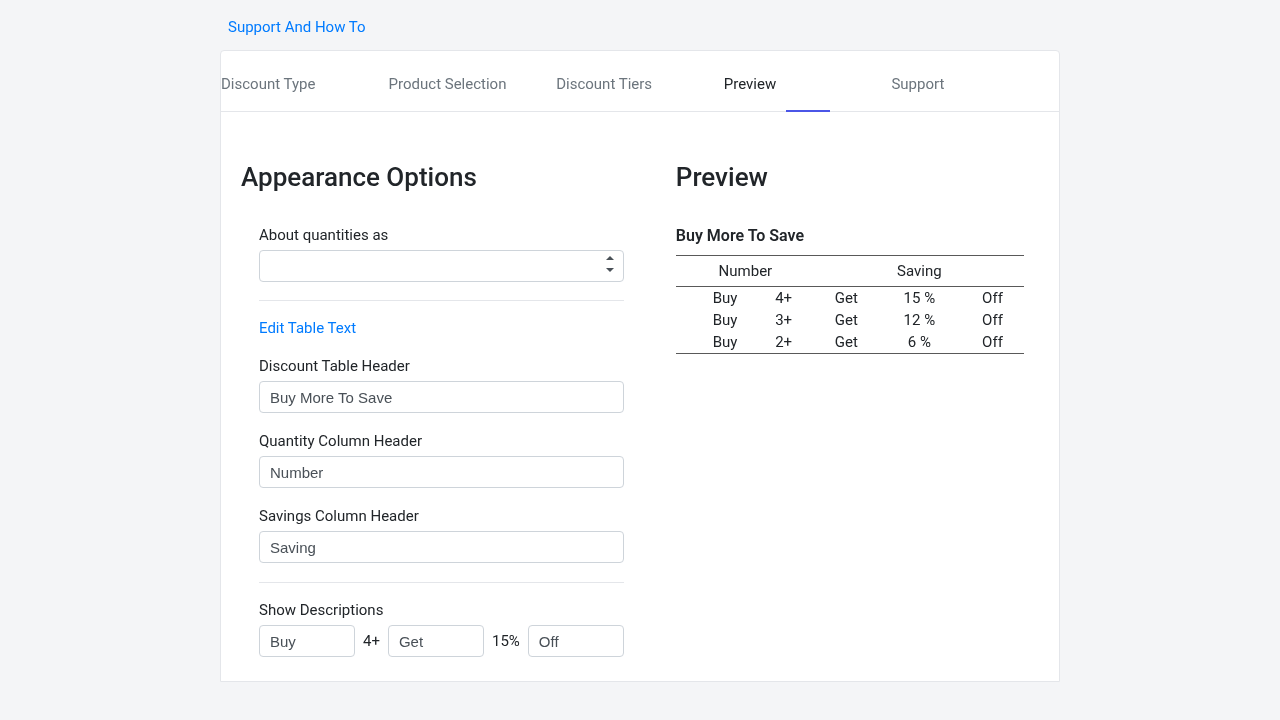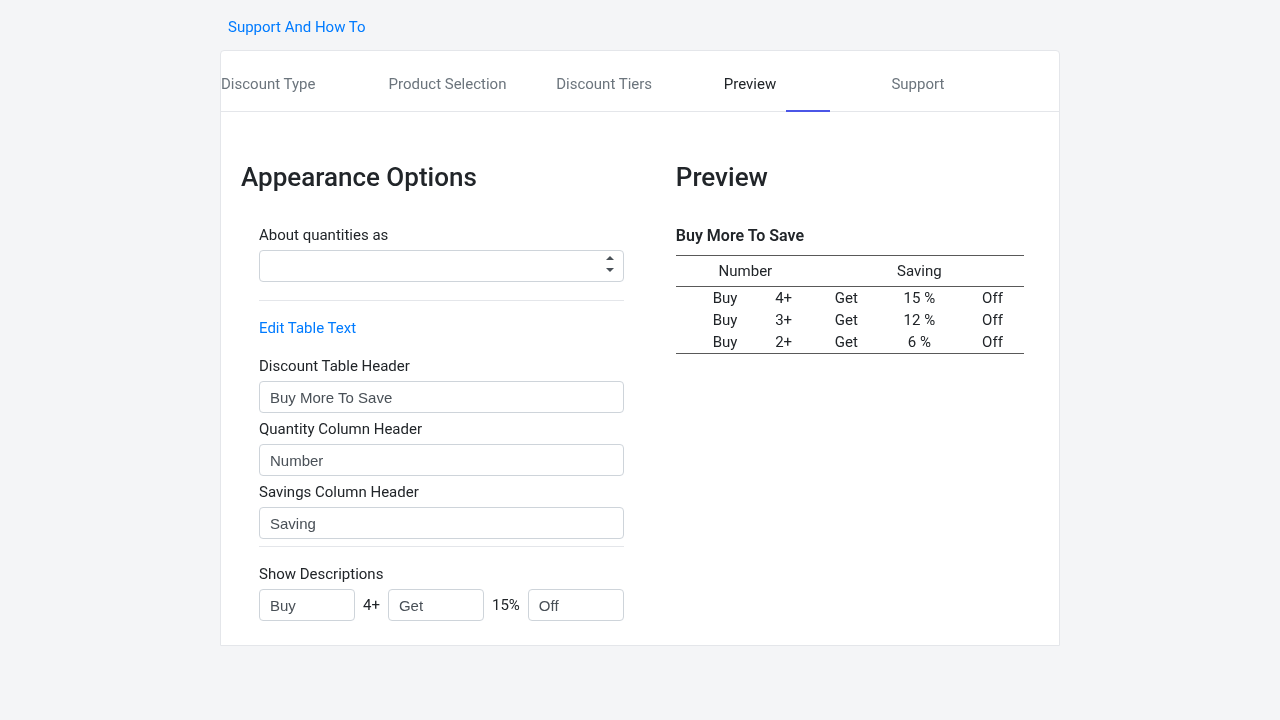--- a/index.html
+++ b/index.html
@@ -120,21 +120,21 @@
   }
 
   .linklike {
     color: #007bff;
     font-size: 15px;
     cursor: pointer;
     display: inline-block;
     margin-bottom: 20px;
   }
 
-  .fg { margin-bottom: 7px; }
+  .fg { margin-bottom: 19px; }
 
   .tier-row {
     display: flex;
     align-items: center;
     gap: 8px;
   }
   .tier-row input.sm { width: 96px; }
   .tier-static { font-size: 15px; color: #212529; }
 
   

